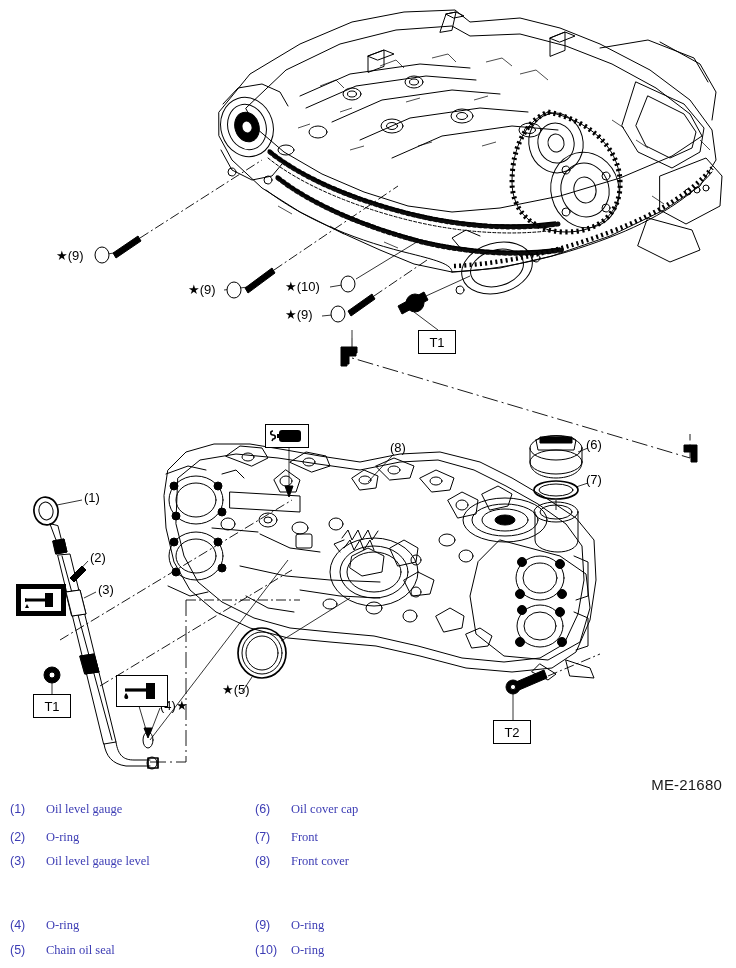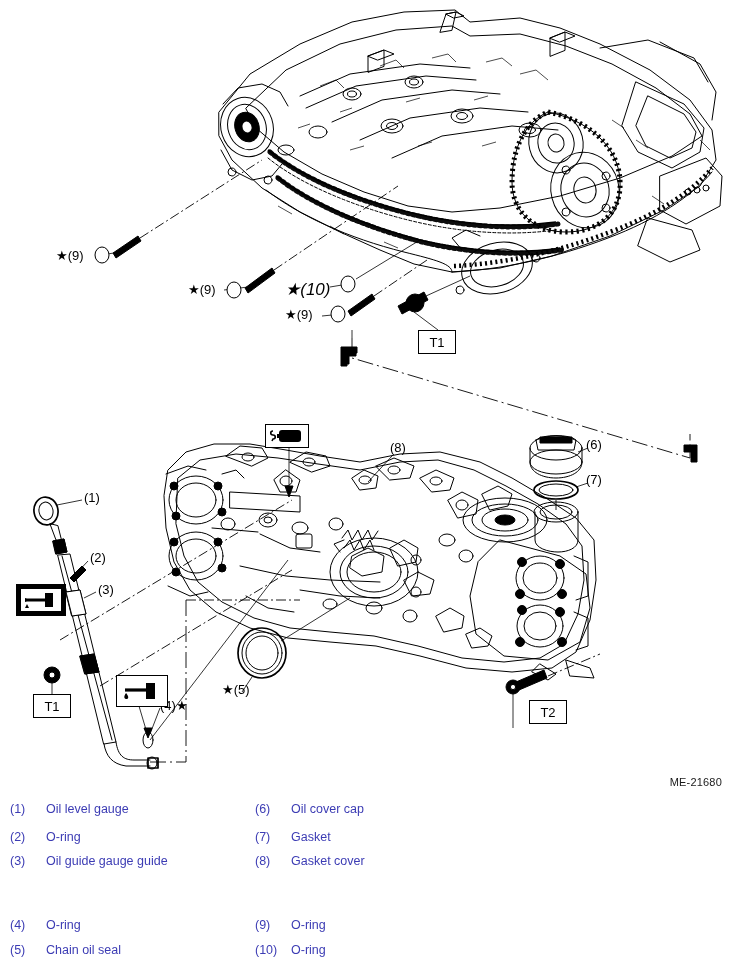--- a/index.html
+++ b/index.html
@@ -31,21 +31,21 @@
     width: 736px;
     height: 790px;
   }
   #art svg { display: block; }
 
   
   .fig-id {
     position: absolute;
     right: 14px;
     top: 776px;
-    font-size: 11px;
+    font-size: 15px;
     color: #1a1a1a;
     letter-spacing: .2px;
     white-space: nowrap;
   }
 
   
   .legend {
     position: absolute;
     left: 0;
     top: 796px;
@@ -62,21 +62,21 @@
     color: #3c3cb4;
     font-size: 12.5px;
     white-space: nowrap;
   }
   .legend-row .num {
     width: 34px;
     flex: 0 0 34px;
     text-align: left;
   }
   .legend-row .num.wide { width: 34px; }
-  .legend-row .txt { padding-left: 2px; }
+  .legend-row .txt { padding-left: 2px; font-family: Liberation Serif, serif; }
   .col-left  { left: 10px; }
   .col-right { left: 255px; }
 </style>
 </head>
 <body>
 
 <div id="page">
 
   <div id="art">
     <svg width="736" height="790" viewBox="0 0 736 790" xmlns="http://www.w3.org/2000/svg">
@@ -508,21 +508,21 @@
   </div>
 
   <div>
 
     <div style="position:absolute;left:56px;top:248px;font-size:13px;white-space:nowrap;">
       <span>★</span><span>(9)</span>
     </div>
     <div style="position:absolute;left:188px;top:282px;font-size:13px;white-space:nowrap;">
       <span>★</span><span>(9)</span>
     </div>
-    <div style="position:absolute;left:285px;top:279px;font-size:17px;white-space:nowrap;font-style:italic;">
+    <div style="position:absolute;left:285px;top:279px;font-size:13px;white-space:nowrap;">
       <span>★</span><span>(10)</span>
     </div>
     <div style="position:absolute;left:285px;top:307px;font-size:13px;white-space:nowrap;">
       <span>★</span><span>(9)</span>
     </div>
 
     <div style="position:absolute;left:84px;top:490px;font-size:13px;">(1)</div>
     <div style="position:absolute;left:90px;top:550px;font-size:13px;">(2)</div>
     <div style="position:absolute;left:98px;top:582px;font-size:13px;">(3)</div>
     <div style="position:absolute;left:160px;top:698px;font-size:13px;white-space:nowrap;">
@@ -536,22 +536,22 @@
     <div style="position:absolute;left:390px;top:440px;font-size:13px;">(8)</div>
   </div>
 
   <div>
     <div style="position:absolute;left:418px;top:330px;width:36px;height:22px;border:1.6px solid #000;
                 display:flex;align-items:center;justify-content:center;font-size:13px;background:#fff;">T1</div>
 
     <div style="position:absolute;left:33px;top:694px;width:36px;height:22px;border:1.6px solid #000;
                 display:flex;align-items:center;justify-content:center;font-size:13px;background:#fff;">T1</div>
 
-    <div style="position:absolute;left:493px;top:700px;width:36px;height:22px;border:1.6px solid #000;
-                display:flex;align-items:center;justify-content:center;font-size:13px;background:#fff;margin-left:36px;">T2</div>
+    <div style="position:absolute;left:493px;top:720px;width:36px;height:22px;border:1.6px solid #000;
+                display:flex;align-items:center;justify-content:center;font-size:13px;background:#fff;">T2</div>
   </div>
 
   <div>
 
     <div style="position:absolute;left:265px;top:424px;width:42px;height:22px;border:1.6px solid #000;background:#fff;">
       <svg width="42" height="22" viewBox="0 0 42 22">
         <path d="M7 6 C4 6 4 10 7 10 C10 10 10 14 7 14 L6 16" fill="none" stroke="#000" stroke-width="1.6"></path>
         <rect x="13" y="5" width="22" height="12" rx="3" fill="#000"></rect>
         <path d="M11 9 L13 9 L13 13 L11 13 Z" fill="#000"></path>
       </svg>
@@ -585,34 +585,34 @@
       <div class="legend-row col-left" style="top:6px;">
         <span class="num">(1)</span>
         <span class="txt">Oil level gauge</span>
       </div>
       <div class="legend-row col-left" style="top:34px;">
         <span class="num">(2)</span>
         <span class="txt">O-ring</span>
       </div>
       <div class="legend-row col-left" style="top:58px;">
         <span class="num">(3)</span>
-        <span class="txt">Oil guide gauge guide</span>
+        <span class="txt">Oil level gauge level</span>
       </div>
 
       <div class="legend-row col-right" style="top:6px;">
         <span class="num">(6)</span>
         <span class="txt">Oil cover cap</span>
       </div>
       <div class="legend-row col-right" style="top:34px;">
         <span class="num">(7)</span>
-        <span class="txt">Gasket</span>
+        <span class="txt">Front</span>
       </div>
       <div class="legend-row col-right" style="top:58px;">
         <span class="num">(8)</span>
-        <span class="txt">Gasket cover</span>
+        <span class="txt">Front cover</span>
       </div>
     </div>
 
     <div class="legend-group" style="height:60px;margin-top:42px;">
       <div class="legend-row col-left" style="top:0px;">
         <span class="num">(4)</span>
         <span class="txt">O-ring</span>
       </div>
       <div class="legend-row col-left" style="top:25px;">
         <span class="num">(5)</span>

